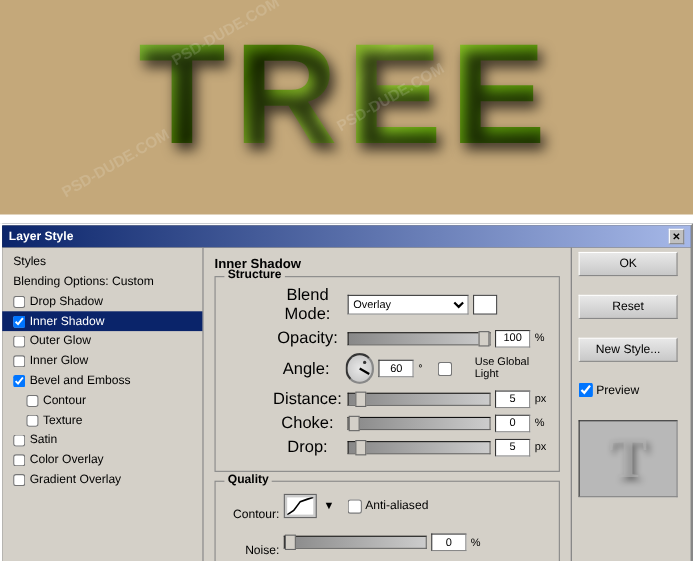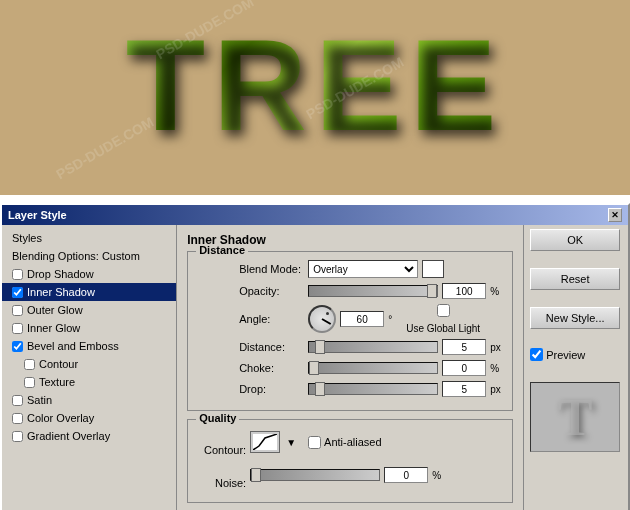--- a/index.html
+++ b/index.html
@@ -159,22 +159,22 @@
 
     .form-row {
       display: flex;
       align-items: center;
       margin-bottom: 5px;
       gap: 4px;
     }
 
     .form-label {
       width: 65px;
-      text-align: left;
-      font-size: 11px;
+      text-align: center;
+      font-size: 15px;
       margin-left: 43px;
     }
 
     .form-label-sm {
       width: 50px;
       text-align: right;
       font-size: 11px;
       margin-top: 16px;
     }
 
@@ -194,21 +194,21 @@
       cursor: pointer;
     }
 
     .slider-container {
       display: flex;
       align-items: center;
       gap: 4px;
     }
 
     .value-input {
-      width: 44px;
+      width: 32px;
       height: 16px;
       font-size: 10px;
       border: 1px inset #888;
       text-align: center;
       background: white;
     }
 
     .unit-label {
       font-size: 10px;
       width: 14px;
@@ -250,23 +250,22 @@
       background: #333;
       border-radius: 50%;
       position: absolute;
       top: 5px;
       right: 5px;
     }
 
     .global-light {
       display: flex;
       align-items: center;
-      gap: 6px;
+      gap: 21px;
       font-size: 10px;
-      flex-direction: column;
     }
 
     
     .contour-swatch {
       width: 30px;
       height: 22px;
       border: 1px solid #666;
       background: #ccc;
       position: relative;
       display: flex;
@@ -416,21 +415,21 @@
       <div class="style-item">
         <input type="checkbox" style="">
         <span>Gradient Overlay</span>
       </div>
     </div>
 
     <div class="main-content">
       <div class="section-title">Inner Shadow</div>
 
       <div class="section-group">
-        <span class="section-group-title">Distance</span>
+        <span class="section-group-title">Structure</span>
 
         <div class="form-row">
           <span class="form-label">Blend Mode:</span>
           <select class="blend-select">
             <option>Overlay</option>
             <option>Normal</option>
             <option>Multiply</option>
             <option>Screen</option>
           </select>
           <div class="color-swatch"></div>

